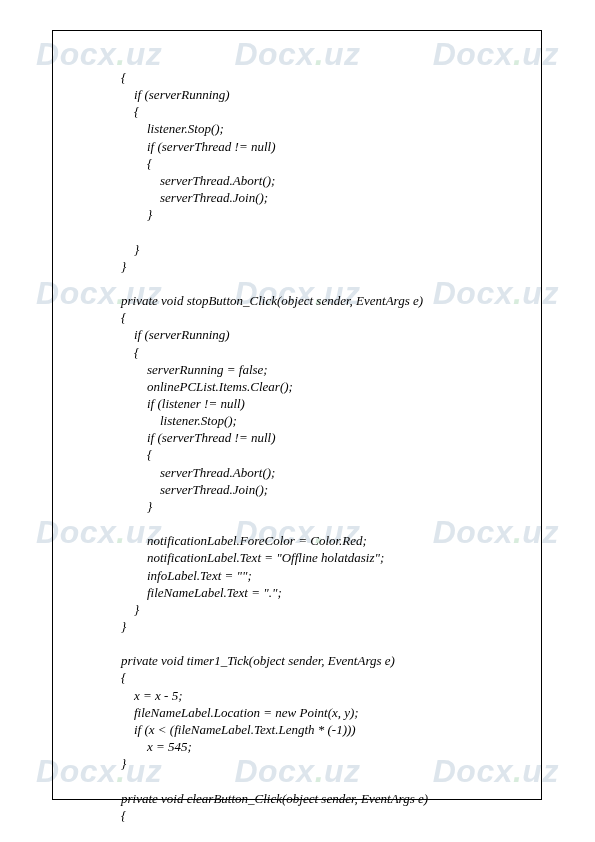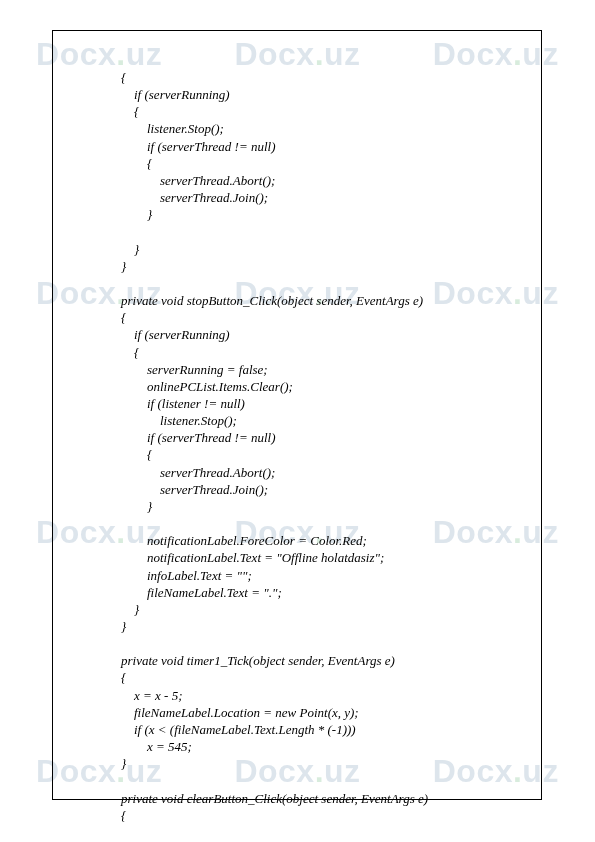--- a/index.html
+++ b/index.html
@@ -19,20 +19,21 @@
   box-sizing: border-box;
 }
 .watermark-row {
   position: absolute;
   width: 100%;
   display: flex;
   justify-content: space-around;
   align-items: flex-end;
   pointer-events: none;
   z-index: 1;
+  font-style: italic;
 }
 .wm {
   font-family: Arial, Helvetica, sans-serif;
   font-weight: 800;
   font-size: 32px;
   color: rgba(120, 150, 180, 0.25);
   letter-spacing: 0.5px;
   white-space: nowrap;
 }
 .wm .dot {

